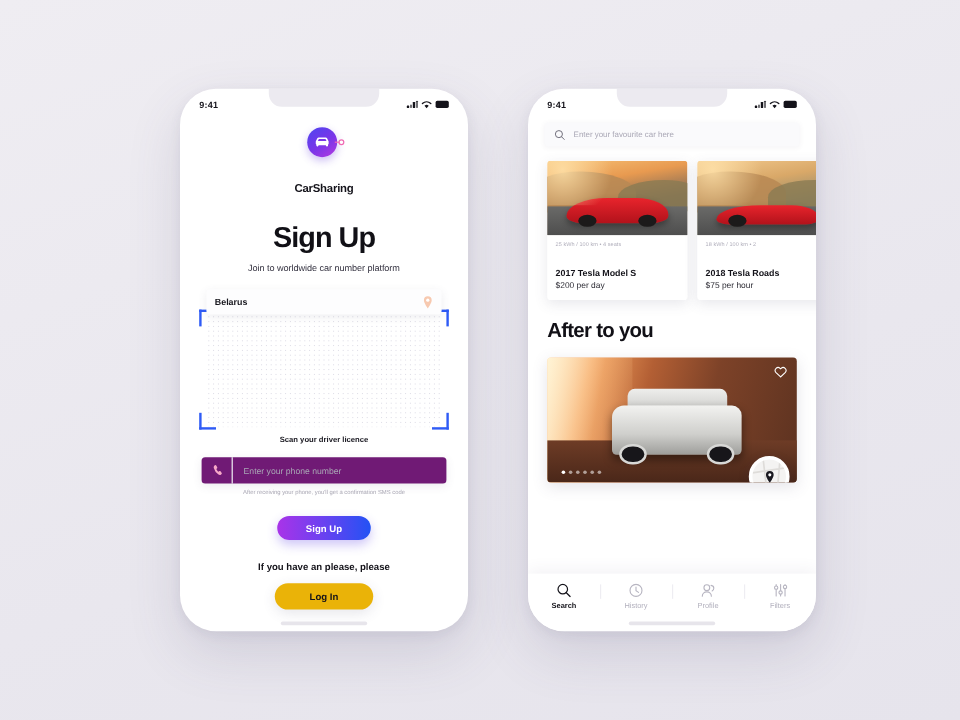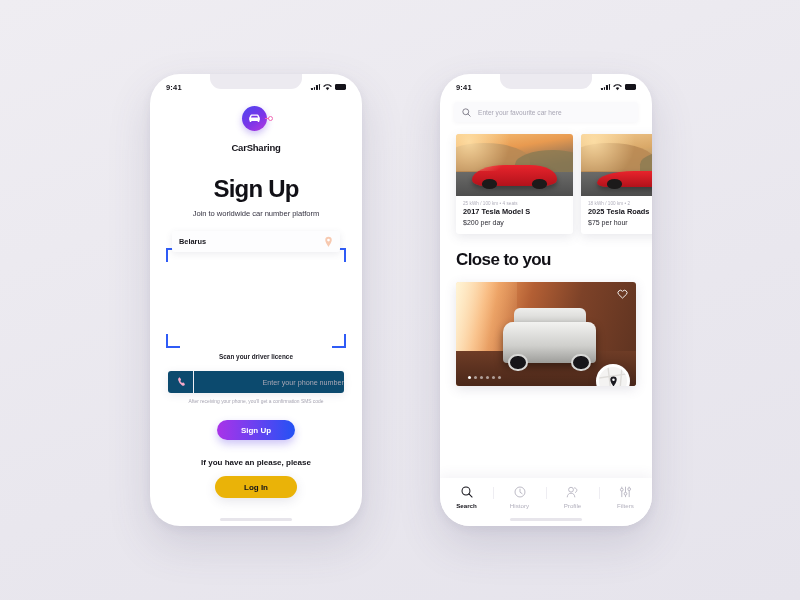--- a/index.html
+++ b/index.html
@@ -7,21 +7,21 @@
     width: 800px; height: 600px;
     background: #eceaf0;
     font-family: "Liberation Sans", sans-serif;
     overflow: hidden;
   }
   .stage { position: relative; width: 800px; height: 600px; background: linear-gradient(160deg,#efedf2 0%,#e9e7ee 60%,#e6e4ec 100%); }
 
   
   .phone {
     position: absolute;
-    width: 212px; height: 452px;
+    width: 240px; height: 452px;
     background: #ffffff;
     border-radius: 30px;
     box-shadow: 0 18px 44px rgba(80,75,110,0.16), 0 3px 10px rgba(80,75,110,0.08);
     overflow: hidden;
   }
   #phone-left  { left: 150px; top: 74px; }
   #phone-right { left: 440px; top: 74px; }
 
   .notch {
     position: absolute; top: 0; left: 50%; transform: translateX(-50%);
@@ -60,21 +60,21 @@
     box-shadow: 0 3px 7px rgba(100,60,220,0.32);
   }
   .logo-dot {
     position: absolute; right: -3px; top: 10px;
     width: 5px; height: 5px; border-radius: 50%;
     border: 1.3px solid #f06ab4; background: #fff;
   }
   .logo-dot:before {
     content:""; position:absolute; left:-4px; top:1px; width:4px; height:1.3px; background:#f06ab4;
   }
-  .brand-name { margin-top: 10px; font-size: 9.5px; font-weight: bold; color: #14131a; letter-spacing: -.2px; }
+  .brand-name { margin-top: 20px; font-size: 9.5px; font-weight: bold; color: #14131a; letter-spacing: -.2px; }
 
   .title {
     margin-top: 22px; text-align: center;
     font-size: 24px; font-weight: bold; color: #111016; letter-spacing: -.8px;
   }
   .subtitle {
     margin-top: 6px; text-align: center;
     font-size: 7.6px; color: #343240; letter-spacing: -.05px;
   }
 
@@ -96,23 +96,23 @@
     opacity: .95;
   }
   .corner { position: absolute; width: 14px; height: 14px; border: 2px solid #2f5bf6; }
   .c-tl { left: -6px; top: -4px;  border-right: none; border-bottom: none; }
   .c-tr { right: -6px; top: -4px; border-left: none;  border-bottom: none; }
   .c-bl { left: -6px; bottom: -2px; border-right: none; border-top: none; }
   .c-br { right: -6px; bottom: -2px; border-left: none; border-top: none; }
   .scan-label { margin-top: 7px; text-align: center; font-size: 6.4px; font-weight: bold; color: #1b1a22; }
 
   .phone-field {
-    margin: 11px 18px 0 18px; height: 22px; background: #0c4a6e;
+    margin: 11px 18px 0 18px; height: 22px; background: #701a75;
     border-radius: 3px; box-shadow: 0 2px 8px rgba(80,75,110,0.11);
-    display: flex; align-items: center; justify-content: space-between;
+    display: flex; align-items: center;
   }
   .phone-ico-box { width: 26px; display:flex; align-items:center; justify-content:center; border-right: 1px solid #f0eff4; height: 100%; }
   .phone-ph { font-size: 7.2px; color: #a9a7b5; padding-left: 9px; }
   .hint { margin-top: 6px; text-align: center; font-size: 4.9px; color: #a8a6b3; }
 
   .cta {
     margin: 16px auto 0 auto; display: block;
     width: 78px; height: 20px; border-radius: 11px; border: none;
     background: linear-gradient(90deg,#a933e8 0%,#7040f0 45%,#2352f4 100%);
     color: #fff; font-size: 8px; font-weight: bold;
@@ -139,21 +139,21 @@
   .sec-title { margin: 14px 0 0 16px; font-size: 17px; font-weight: bold; color: #111016; letter-spacing: -.6px; }
 
   .cards-row { margin-top: 12px; padding-left: 16px; display: flex; gap: 8px; }
   .car-card {
     flex: 0 0 auto; width: 117px; background: #fff; border-radius: 3px;
     box-shadow: 0 3px 11px rgba(80,75,110,0.13); overflow: hidden;
   }
   .car-photo { height: 62px; position: relative; overflow: hidden; }
   .car-info { padding: 5px 7px 8px 7px; }
   .car-spec { font-size: 4.6px; color: #b0aebb; letter-spacing: .05px; white-space: nowrap; }
-  .car-name { margin-top: 1px; font-size: 7.4px; font-weight: bold; color: #14131a; white-space: nowrap; }
+  .car-name { margin-top: 17px; font-size: 7.4px; font-weight: bold; color: #14131a; white-space: nowrap; }
   .car-price { margin-top: 3px; font-size: 7px; color: #2b2a33; }
 
   
   .ph-sky { position: absolute; inset: 0; }
   .p1 { background: linear-gradient(170deg,#f6c177 0%,#e89a50 28%,#7d6a58 58%,#5a5148 100%); }
   .p2 { background: linear-gradient(170deg,#f2c98e 0%,#d9a868 30%,#8e8a6e 60%,#6f6f5c 100%); }
   .road { position: absolute; left: 0; right: 0; bottom: 0; height: 38%; background: linear-gradient(180deg,#6a6a68 0%,#4e4e4e 100%); }
   .hill { position: absolute; left: -12%; bottom: 30%; width: 75%; height: 55%; background: #b98a54; border-radius: 50% 55% 0 0; opacity: .9; }
   .hill2 { position: absolute; right: -10%; bottom: 32%; width: 60%; height: 42%; background: #8a7a52; border-radius: 55% 45% 0 0; opacity: .8; }
   .carbody {
@@ -346,27 +346,27 @@
             <span class="ph-sky p2"></span>
               <span class="hill"></span>
               <span class="hill2"></span>
             <span class="road"></span>
               <span class="carbody low"></span>
             <span class="wheel w-l"></span>
               <span class="glare"></span>
           </div>
           <div class="car-info">
             <div class="car-spec">18 kWh / 100 km  •  2</div>
-            <div class="car-name">2025 Tesla Roads</div>
+            <div class="car-name">2018 Tesla Roads</div>
             <div class="car-price">$75 per hour</div>
           </div>
         </div>
       </div>
 
-      <div class="sec-title" style="margin-top:16px">Close to you</div>
+      <div class="sec-title" style="margin-top:16px">After to you</div>
 
       <div class="big-photo">
         <span class="garage-beam"></span>
         <span class="garage-floor"></span>
         <span class="suv-top"></span>
         <span class="suv"></span>
         <span class="suv-w sw-l"></span>
           <span class="suv-w sw-r"></span>
 
         <svg class="heart-ico" width="11" height="10" viewBox="0 0 12 11">

